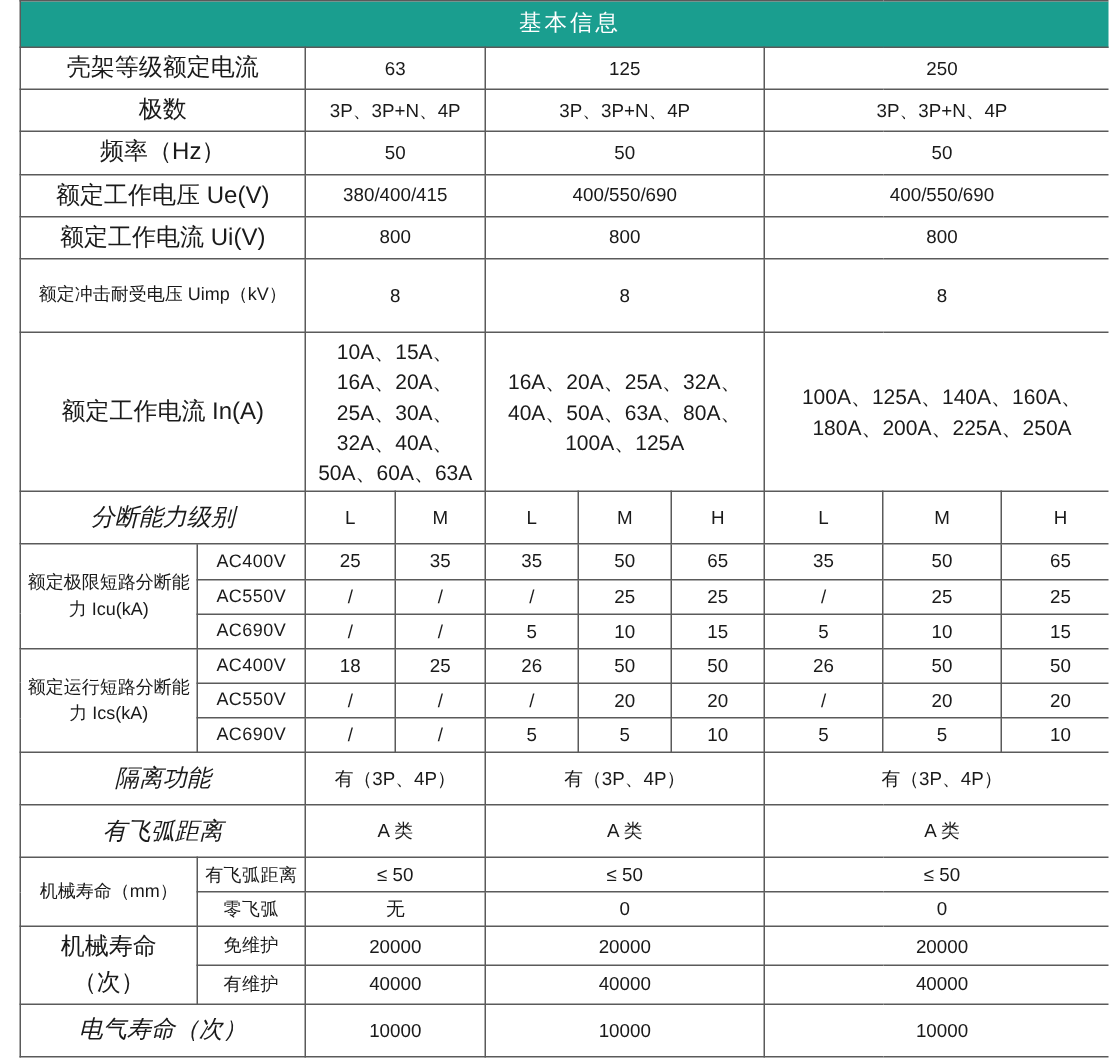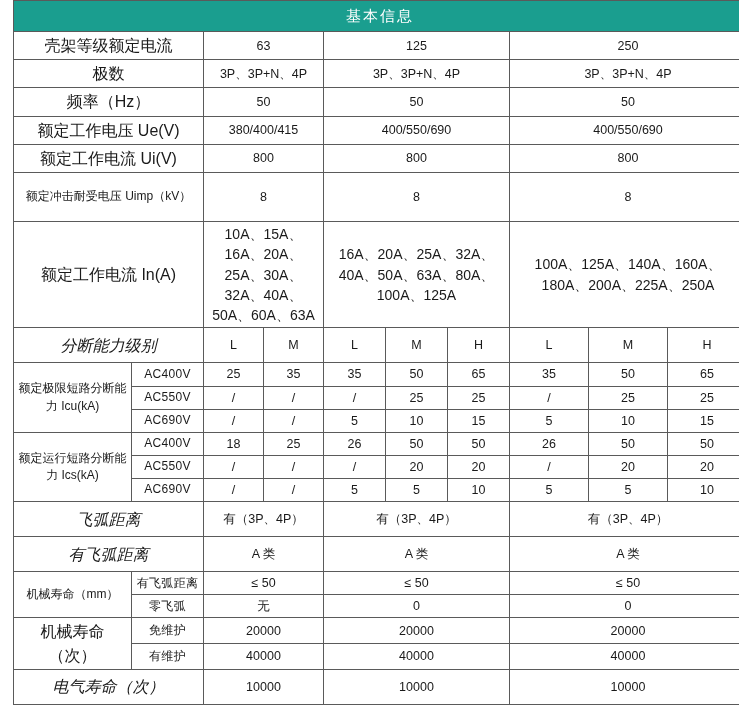--- a/index.html
+++ b/index.html
@@ -216,21 +216,21 @@
         <td class="val">/</td>
         <td class="val">5</td>
         <td class="val">5</td>
         <td class="val">10</td>
         <td class="val">5</td>
         <td class="val">5</td>
         <td class="val">10</td>
       </tr>
 
       <tr>
-        <td class="rowhead tall" colspan="2">飞弧距离</td>
+        <td class="rowhead tall" colspan="2">隔离功能</td>
         <td class="val" colspan="2">有（3P、4P）</td>
         <td class="val" colspan="3">有（3P、4P）</td>
         <td class="val" colspan="3">有（3P、4P）</td>
       </tr>
 
       <tr>
         <td class="rowhead tall" colspan="2">有飞弧距离</td>
         <td class="val" colspan="2">A 类</td>
         <td class="val" colspan="3">A 类</td>
         <td class="val" colspan="3">A 类</td>

